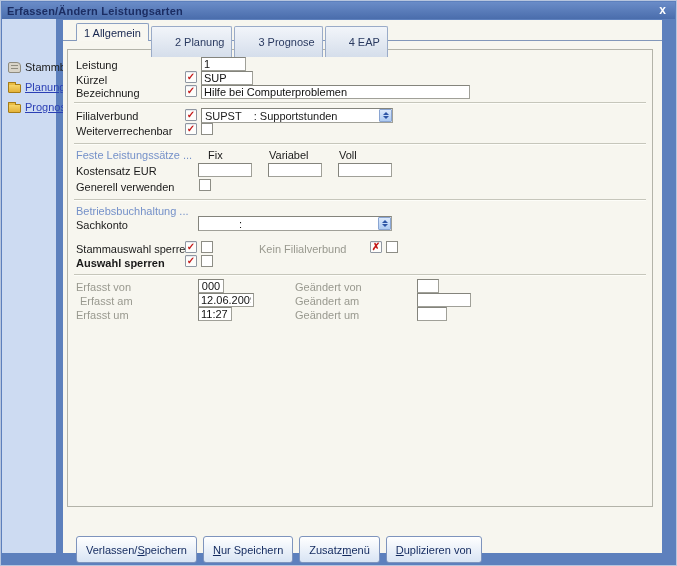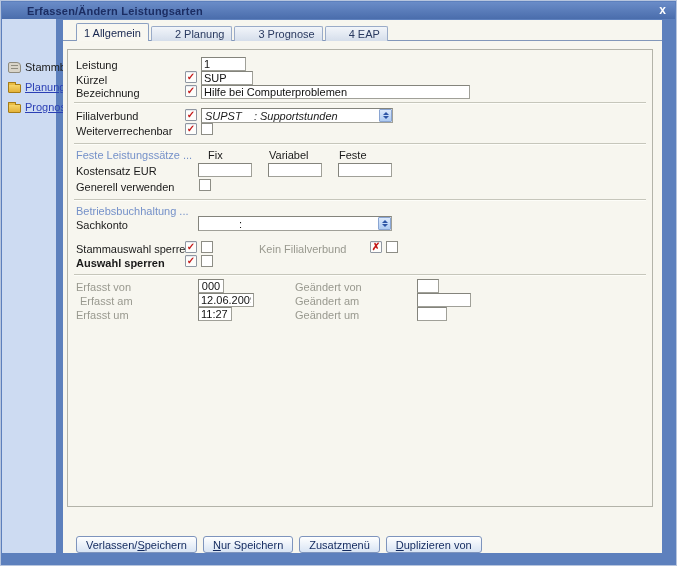--- a/index.html
+++ b/index.html
@@ -10,21 +10,21 @@
     border:1px solid #b7c5de;
     overflow:hidden;
     font-size:11px; color:#1a1a1a;
   }
   .titlebar {
     position:absolute; left:1px; top:1px; right:1px; height:17px;
     background:linear-gradient(180deg,#6a8cc8 0%,#4a6dac 100%);
     display:flex; align-items:center;
   }
   .titlebar .title {
-    padding-left:25px; font-weight:bold; color:#1b2d63; font-size:11px;
+    padding-left:5px; font-weight:bold; color:#1b2d63; font-size:11px;
     letter-spacing:0.2px;
     text-align:right;
   }
   .titlebar .close {
     position:absolute; right:9px; top:1px; color:#ffffff; font-weight:bold;
     font-size:12px; cursor:default; line-height:15px;
   }
   .sidebar {
     position:absolute; left:1px; top:18px; width:54px; height:534px;
     background:#cddbf2;
@@ -55,21 +55,21 @@
   .tabs { position:absolute; left:13px; top:3px; display:flex; z-index:2; }
   .tab {
     padding:0 7px; font-size:11px; color:#17264f; cursor:default;
     display:flex; align-items:center;
   }
   .tab.active {
     height:18px; background:#f8f7f1; border:1px solid #8ba0c2; border-bottom:none;
     border-radius:2px 2px 0 0; position:relative; z-index:3;
   }
   .tab.inactive {
-    margin-top:3px; height:15px;
+    margin-top:3px; height:31px;
     background:linear-gradient(#f2f5fa,#d5deeb);
     border:1px solid #9aabc8; border-bottom:none; border-radius:2px 2px 0 0;
     margin-left:2px; color:#2a3a60;padding-left:23px;
   }
   .groupbox {
     position:absolute; left:4px; top:29px; width:586px; height:458px;
     border:1px solid #b3b3a9;
   }
   .abs { position:absolute; }
   .flabel { font-size:11px; color:#1a1a1a; white-space:nowrap; }
@@ -103,21 +103,21 @@
     color:#c41a1a; font-size:10px; font-weight:bold; line-height:10px; text-align:center;
     box-shadow:inset 0 1px 0 #e7eaef; cursor:default;
   }
   .checkbox {
     position:absolute; width:12px; height:12px; background:#ffffff;
     border:1px solid #8d8d85; cursor:default;
   }
   .divider { position:absolute; left:6px; right:6px; height:1px; background:#c6c6bb; box-shadow:0 1px 0 #fdfdf8; }
   .btnrow { position:absolute; left:13px; top:516px; display:flex; gap:6px; }
   .btn {
-    height:17px; padding:0 9px; font-size:11px; color:#12295e;
+    height:27px; padding:0 9px; font-size:11px; color:#12295e;
     background:linear-gradient(#ffffff,#d8e4f4);
     border:1px solid #7e94bd; border-radius:3px;
     display:flex; align-items:center; cursor:default; white-space:nowrap;
   }
   .btn .key { text-decoration:underline; }
 </style>
 </head>
 <body>
 
 <div class="window">
@@ -161,38 +161,38 @@
       <input class="tinput" style="left: 133px; top: 21px; width: 52px;" value="SUP">
 
       <span class="abs flabel" style="left:8px; top:37px;">Bezeichnung</span>
       <span class="reqicon" style="left:117px; top:35px;">✓</span>
       <input class="tinput" style="left: 133px; top: 35px; width: 269px;" value="Hilfe bei Computerproblemen">
 
       <div class="divider" style="top:52px;"></div>
 
       <span class="abs flabel" style="left:8px; top:60px;">Filialverbund</span>
       <span class="reqicon" style="left:117px; top:59px;">✓</span>
-      <div class="combo" style="left:133px; top:58px; width:192px;font-style:italic;">
+      <div class="combo" style="left:133px; top:58px; width:192px;">
         <span class="val">SUPST    : Supportstunden</span>
         <span class="combo-btn">
             <span class="tri-up"></span>
             <span class="tri-dn"></span>
           </span>
       </div>
 
       <span class="abs flabel" style="left:8px; top:75px;">Weiterverrechenbar</span>
       <span class="reqicon" style="left:117px; top:73px;">✓</span>
       <span class="checkbox" style="left:133px; top:73px;"></span>
 
       <div class="divider" style="top:93px;"></div>
 
       <span class="abs flabel blue" style="left:8px; top:99px;">Feste Leistungssätze ...</span>
       <span class="abs flabel" style="left:132px; top:99px;padding-left:8px;">Fix</span>
       <span class="abs flabel" style="left:201px; top:99px;">Variabel</span>
-      <span class="abs flabel" style="left:271px; top:99px;">Feste</span>
+      <span class="abs flabel" style="left:271px; top:99px;">Voll</span>
 
       <span class="abs flabel" style="left:8px; top:115px;text-align:center;">Kostensatz EUR</span>
       <input class="tinput" style="left: 130px; top: 113px; width: 54px;" value="">
       <input class="tinput" style="left: 200px; top: 113px; width: 54px;" value="">
       <input class="tinput" style="left: 270px; top: 113px; width: 54px;" value="">
 
       <span class="abs flabel" style="left:8px; top:131px;">Generell verwenden</span>
       <span class="checkbox" style="left:131px; top:129px;"></span>
 
       <div class="divider" style="top:149px;"></div>

